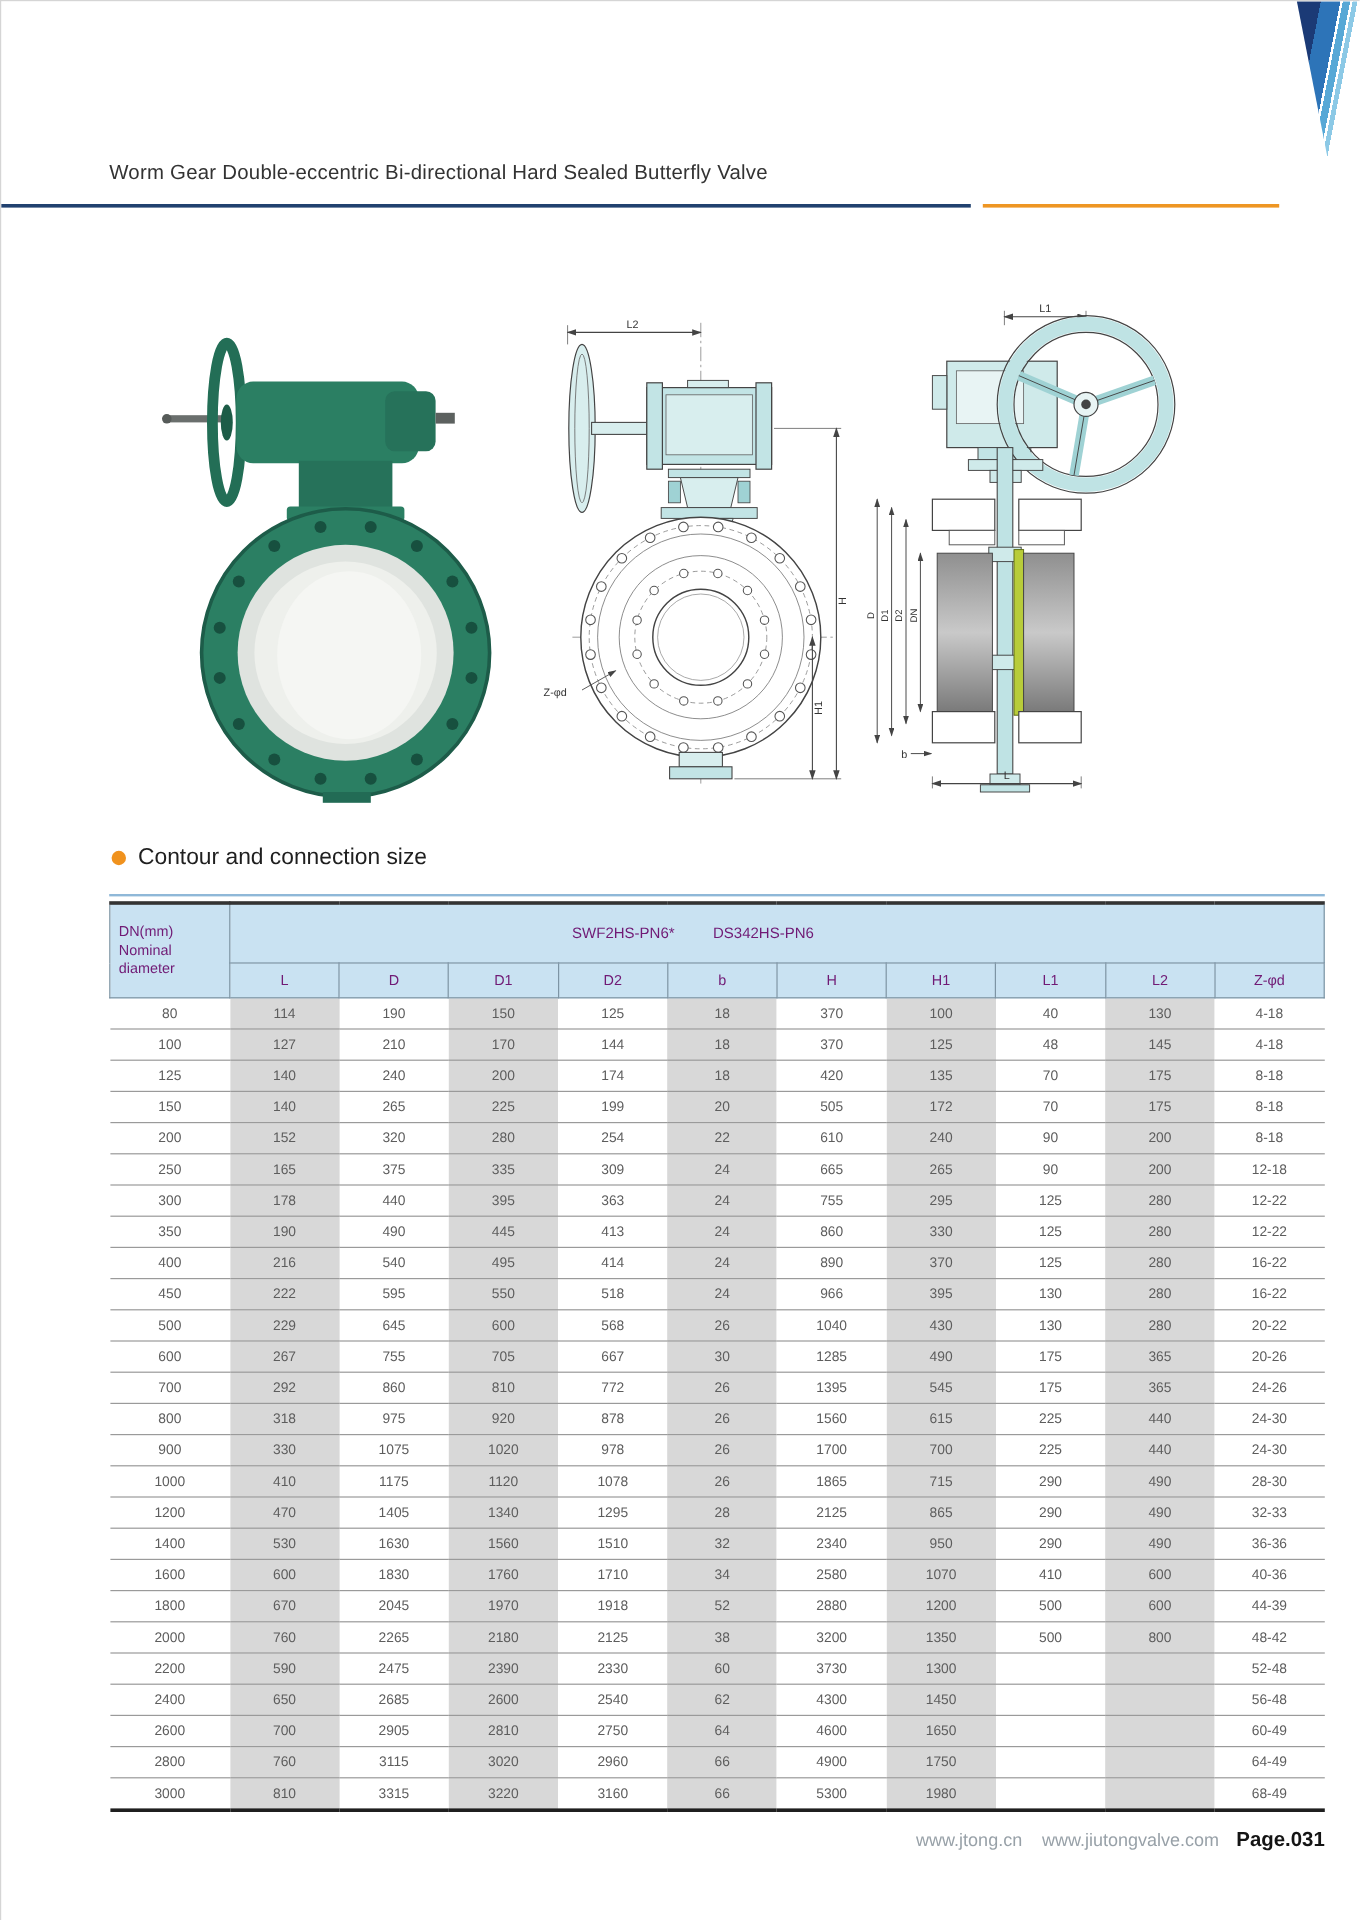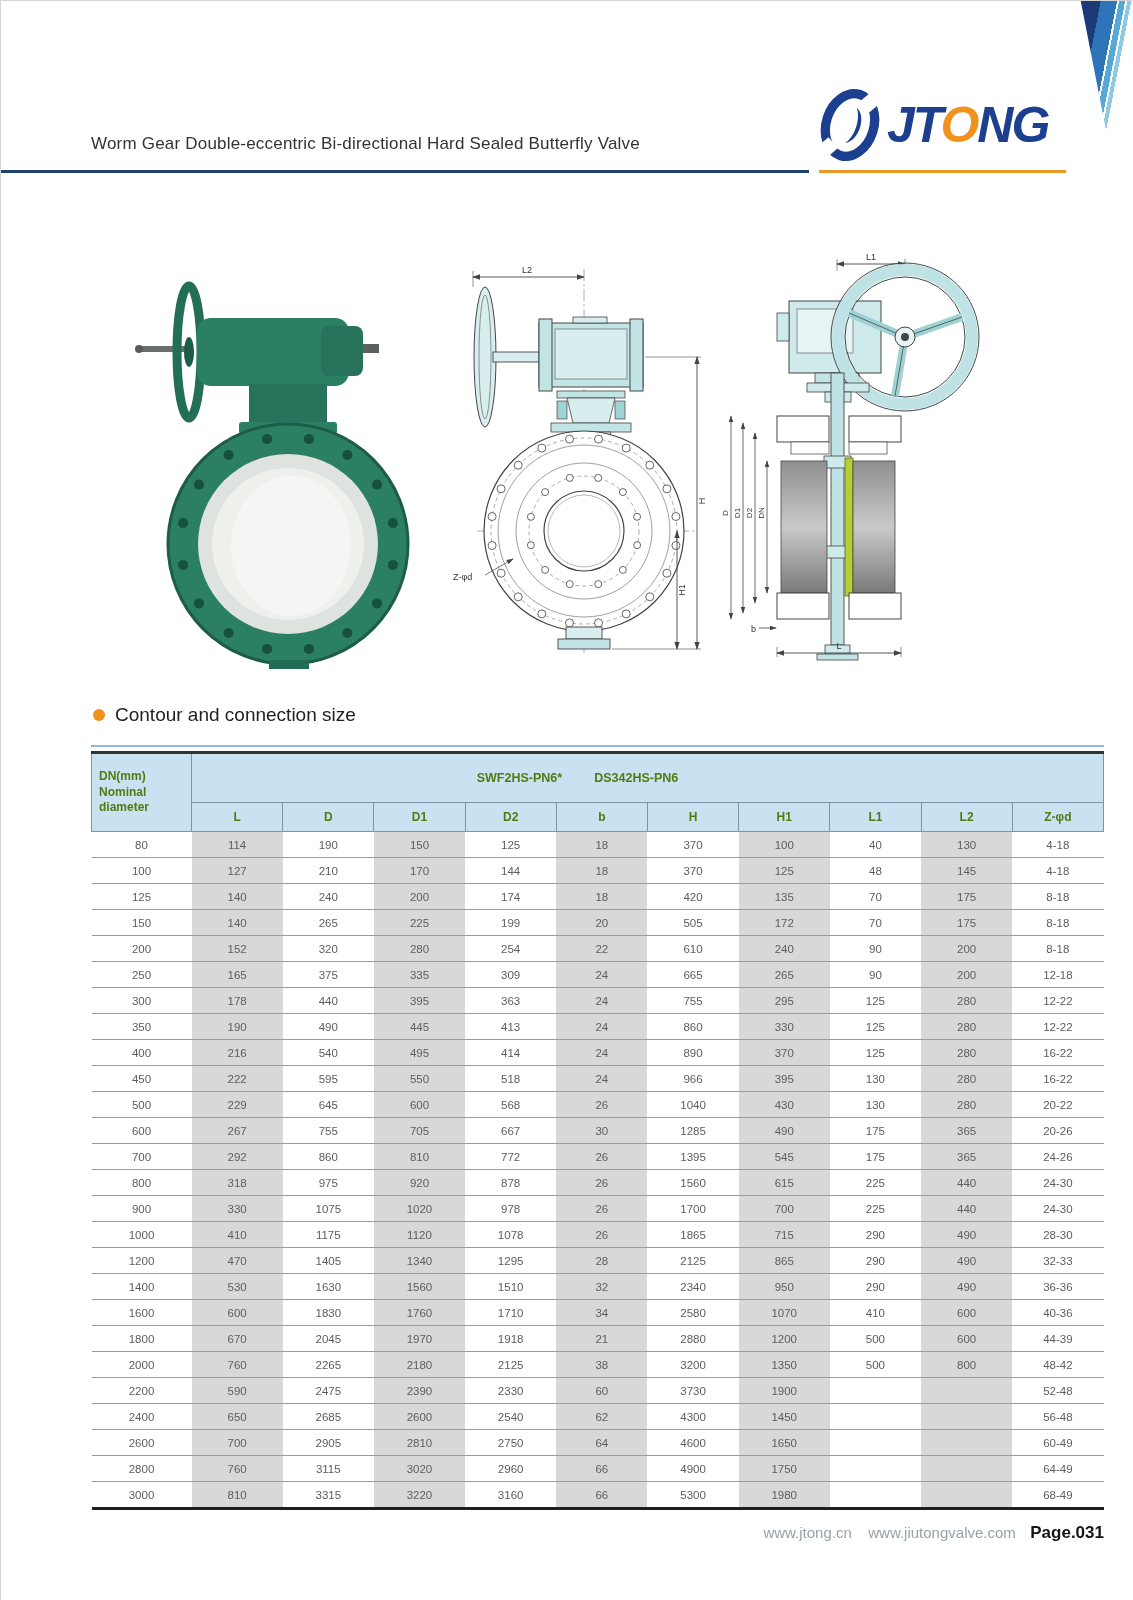--- a/index.html
+++ b/index.html
@@ -29,21 +29,21 @@
 
   
   .section-head{position:absolute;left:92px;top:703px;display:flex;align-items:center;}
   .bullet{width:12px;height:12px;border-radius:50%;background:#f0921e;margin-right:10px;}
   .section-title{font-size:19px;font-weight:normal;color:#1f1f1f;}
   .section-rule{position:absolute;left:90px;top:744px;width:1013px;height:2px;background:#8fb8d8;}
 
   
   .size-table{position:absolute;left:90px;top:750px;width:1013px;border-collapse:collapse;
               border-top:3px solid #333;border-bottom:3px solid #1f1f1f;table-layout:fixed;}
-  .size-table th{background:#c9e2f2;color:#4d7c0f;font-weight:bold;border:1px solid #7d94a4;}
+  .size-table th{background:#c9e2f2;color:#701a75;font-weight:normal;border:1px solid #7d94a4;}
   .size-table .dn-th{width:88px;font-size:12px;text-align:left;padding:2px 4px 2px 7px;
                      white-space:pre-line;line-height:1.3;}
   .size-table .models-th{height:46px;}
   .models-wrap{display:flex;justify-content:center;gap:32px;padding-right:140px;
                font-size:12.5px;}
   .size-table .col-row th{height:26px;font-size:12px;}
   .size-table td{height:25px;text-align:center;font-size:11.5px;color:#5d5d5d;
                  border-bottom:1px solid #9a9a9a;padding:0;}
   .size-table td.shade{background:#d8d8d8;}
   .size-table tbody tr:last-child td{border-bottom:none;}
@@ -57,31 +57,20 @@
 <body>
 
 <div class="page">
 
   <div class="corner"></div>
 
   <div class="title">Worm Gear Double-eccentric Bi-directional Hard Sealed Butterfly Valve</div>
   <div class="rule-navy"></div>
   <div class="rule-orange"></div>
 
-  <div class="logo">
-    <svg width="62" height="84" viewBox="0 0 60 80">
-      <g transform="rotate(18 30 40)">
-        <ellipse cx="30" cy="40" rx="23" ry="31" fill="none" stroke="#1c3f8f" stroke-width="9"></ellipse>
-        <rect x="36" y="2" width="14" height="18" fill="#fff" transform="rotate(32 43 11)"></rect>
-        <rect x="8" y="60" width="14" height="18" fill="#fff" transform="rotate(32 15 69)"></rect>
-        <path d="M31 22 C43 27 43 52 31 58 C38 49 38 31 31 22 Z" fill="#1c3f8f"></path>
-      </g>
-    </svg>
-    <div class="logo-text"><span>JT</span><span class="o">O</span><span>NG</span></div>
-  </div>
 
   <svg id="photo-view" class="dwg" width="320" height="415" viewBox="0 0 320 415">
     <rect x="18" y="90" width="46" height="6" fill="#6a6f6d"></rect>
     <circle cx="18" cy="93" r="4" fill="#565b59"></circle>
     <ellipse cx="68" cy="96" rx="12" ry="66" fill="none" stroke="#236e56" stroke-width="9"></ellipse>
     <ellipse cx="68" cy="96" rx="5" ry="15" fill="#1d5c47"></ellipse>
     <rect x="76" y="62" width="152" height="68" rx="14" fill="#2b7f63"></rect>
     <rect x="200" y="70" width="42" height="50" rx="8" fill="#26725a"></rect>
     <rect x="242" y="88" width="16" height="9" fill="#5c615f"></rect>
     <rect x="128" y="128" width="78" height="40" fill="#26725a"></rect>
@@ -552,21 +541,21 @@
           <td>410</td>
           <td class="shade">600</td>
           <td>40-36</td>
         </tr>
         <tr>
           <td>1800</td>
           <td class="shade">670</td>
           <td>2045</td>
           <td class="shade">1970</td>
           <td>1918</td>
-          <td class="shade">21</td>
+          <td class="shade">52</td>
           <td>2880</td>
           <td class="shade">1200</td>
           <td>500</td>
           <td class="shade">600</td>
           <td>44-39</td>
         </tr>
         <tr>
           <td>2000</td>
           <td class="shade">760</td>
           <td>2265</td>
@@ -580,21 +569,21 @@
           <td>48-42</td>
         </tr>
         <tr>
           <td>2200</td>
           <td class="shade">590</td>
           <td>2475</td>
           <td class="shade">2390</td>
           <td>2330</td>
           <td class="shade">60</td>
           <td>3730</td>
-          <td class="shade">1900</td>
+          <td class="shade">1300</td>
           <td></td>
           <td class="shade"></td>
           <td>52-48</td>
         </tr>
         <tr>
           <td>2400</td>
           <td class="shade">650</td>
           <td>2685</td>
           <td class="shade">2600</td>
           <td>2540</td>

